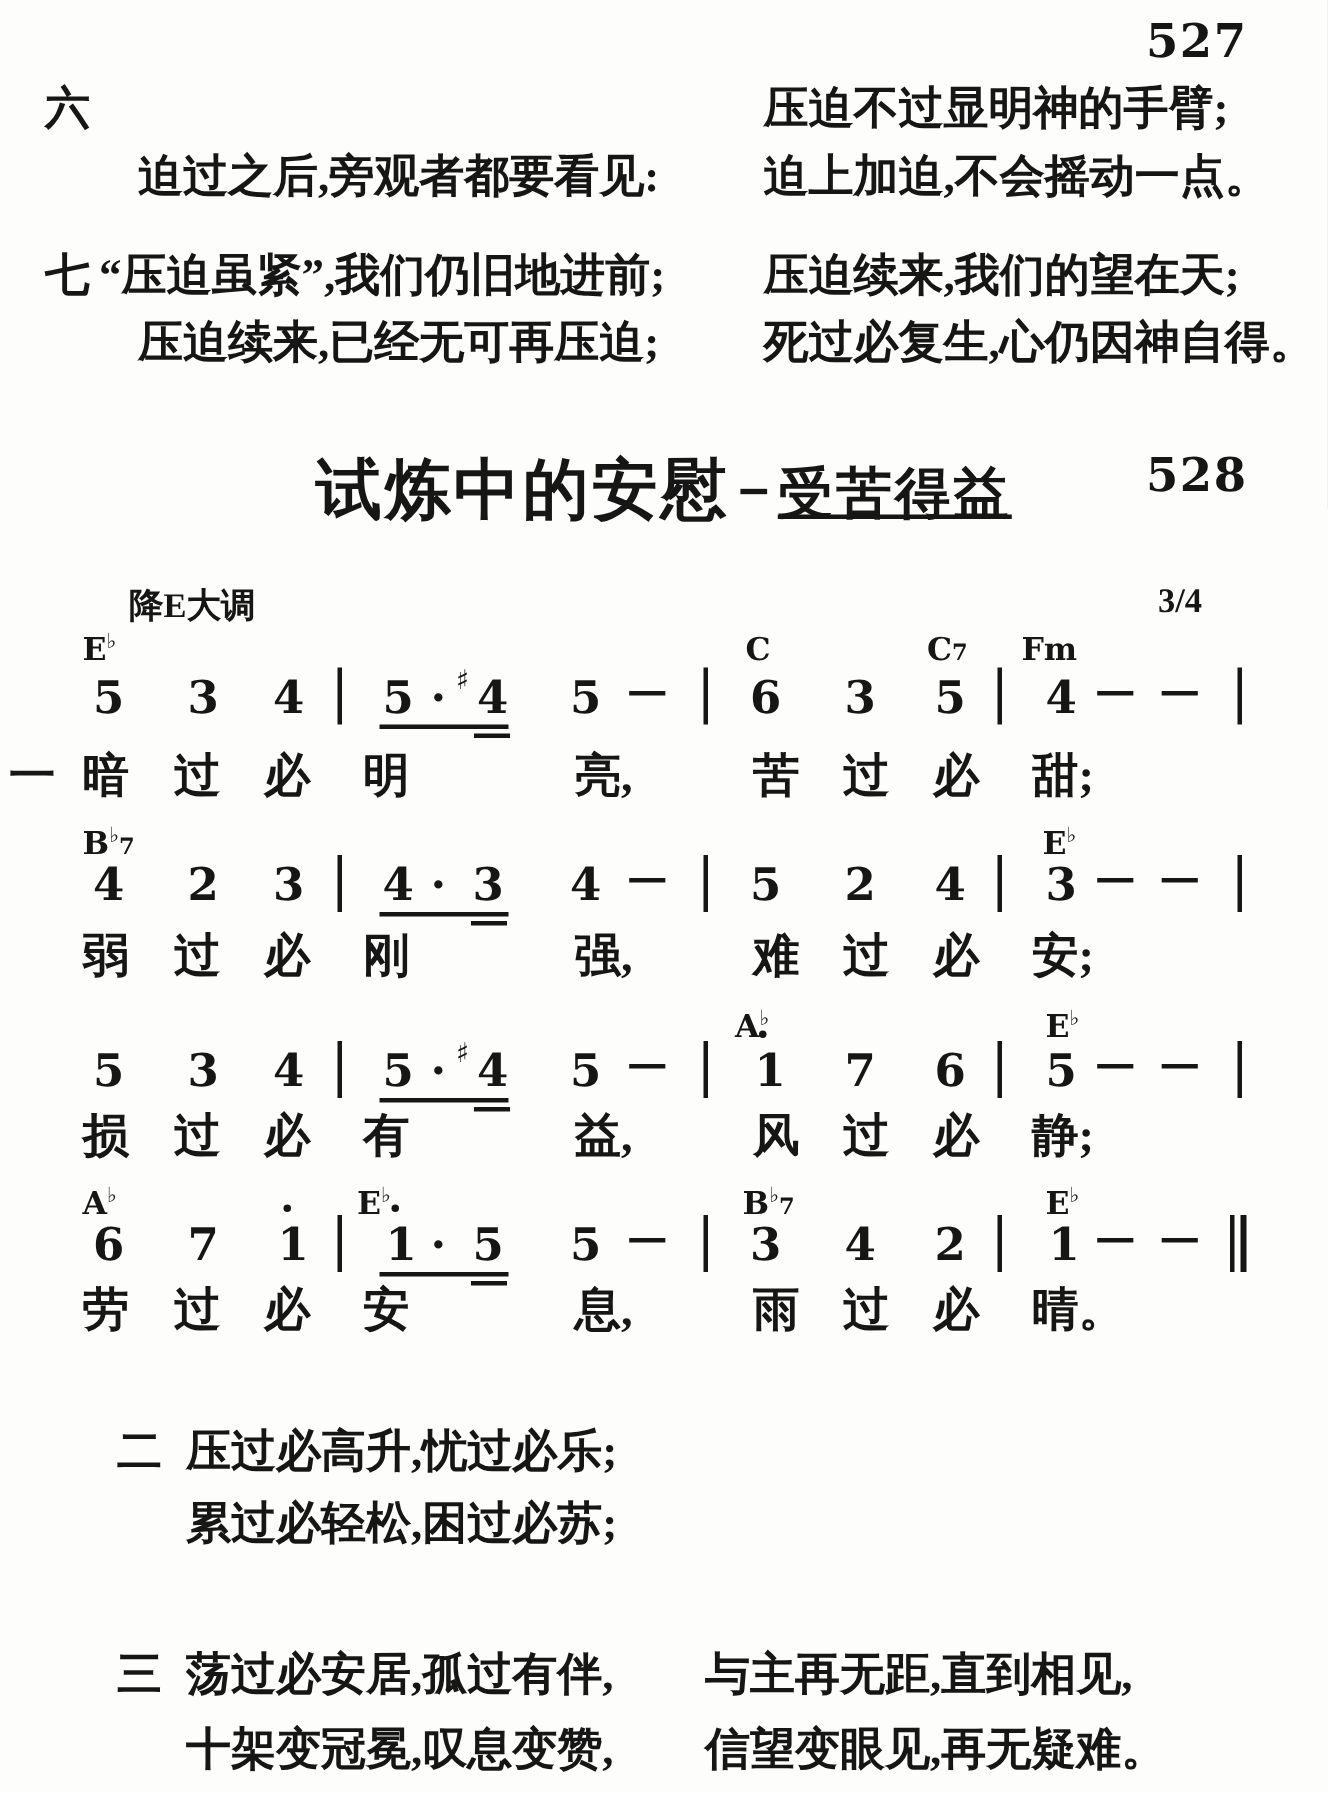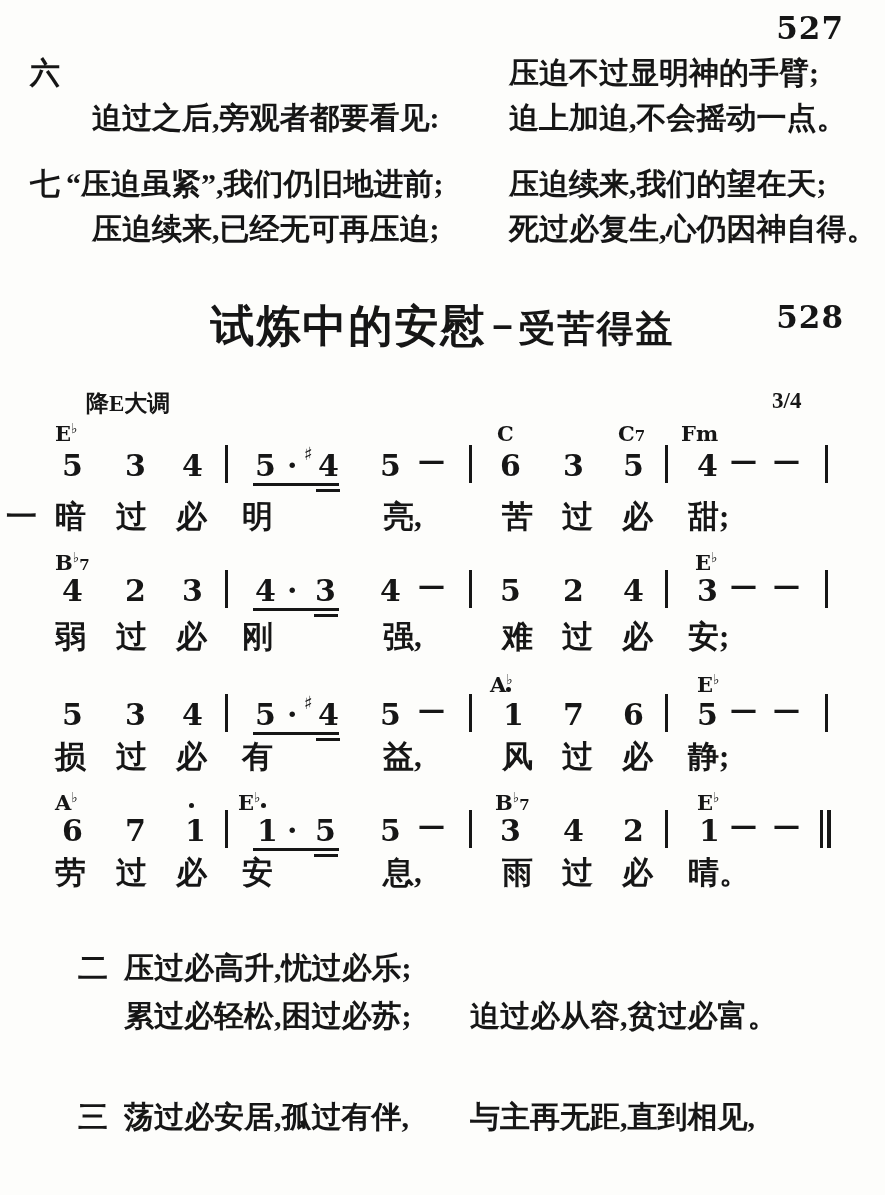--- a/index.html
+++ b/index.html
@@ -1,28 +1,28 @@
 <!DOCTYPE html>
 <html><head>
 <meta charset="utf-8">
 <style>
   html,body{margin:0;padding:0;background:#e8e8e8;}
   .pg{position:relative;width:885px;height:1195px;margin:0 auto;background:#fdfdfb;color:#161616;overflow:hidden;
       font-family:"Liberation Serif","DejaVu Serif",serif;}
   .row{position:absolute;left:0;width:885px;white-space:nowrap;}
   
-  .pnum{position:absolute;left:764px;width:80px;text-align:right;font:bold 31px "DejaVu Serif",serif;letter-spacing:1px;}
+  .pnum{position:absolute;left:764px;width:80px;font:bold 31px "DejaVu Serif",serif;letter-spacing:1px;}
   
   .vrow{position:absolute;left:0;width:885px;height:36px;}
   .vt{position:absolute;top:0;font-weight:bold;font-size:30px;line-height:34px;white-space:nowrap;}
   
   .titlerow{position:absolute;left:0;width:885px;text-align:center;}
   .t-main{font:bold 44px "Liberation Sans","DejaVu Sans",sans-serif;letter-spacing:2px;}
   .t-dash{font:bold 36px "Liberation Sans","DejaVu Sans",sans-serif;margin:0 6px;vertical-align:4px;}
-  .t-sub{font:bold 37px "Liberation Sans","DejaVu Sans",sans-serif;letter-spacing:2px;}
+  .t-sub{font:bold 37px "Liberation Sans","DejaVu Sans",sans-serif;letter-spacing:2px;text-decoration:underline;}
   .meter{position:absolute;left:0;width:885px;text-align:center;font:bold 21px "Liberation Serif",serif;letter-spacing:2px;}
   .keysig{position:absolute;font:bold 23px "Liberation Serif",serif;}
   
   .chord{position:absolute;top:0;font:bold 21px "DejaVu Serif","DejaVu Sans",serif;white-space:nowrap;}
   .chord sup{font-size:14px;font-family:"DejaVu Sans",sans-serif;}
   .chord .c7{font-size:15px;}
   .n{position:absolute;top:0;font:bold 30px "DejaVu Serif",serif;}
   .dt{position:absolute;top:0;font:bold 30px "DejaVu Serif",serif;}
   .acc{position:absolute;top:-5px;font:bold 18px "DejaVu Sans",sans-serif;}
   .dsh{position:absolute;top:-3px;font:bold 27px "DejaVu Serif",serif;}
@@ -228,22 +228,25 @@
     <span class="syl" style="left:622px">必</span>
     <span class="syl" style="left:688px">晴。</span>
   </div>
 
   <div class="vrow" style="top:951px">
     <span class="vt" style="left:78px">二</span>
     <span class="vt" style="left:124px">压过必高升,忧过必乐;</span>
   </div>
   <div class="vrow" style="top:999px">
     <span class="vt" style="left:124px">累过必轻松,困过必苏;</span>
-    <span class="vt" style="left:470px">迫过必从容,贫过必富。</span>
   </div>
 
   <div class="vrow" style="top:1100px">
     <span class="vt" style="left:78px">三</span>
     <span class="vt" style="left:124px">荡过必安居,孤过有伴,</span>
     <span class="vt" style="left:470px">与主再无距,直到相见,</span>
   </div>
+  <div class="vrow" style="top:1150px">
+    <span class="vt" style="left:124px">十架变冠冕,叹息变赞,</span>
+    <span class="vt" style="left:470px">信望变眼见,再无疑难。</span>
+  </div>
 
 </div>
 
 </body></html>

